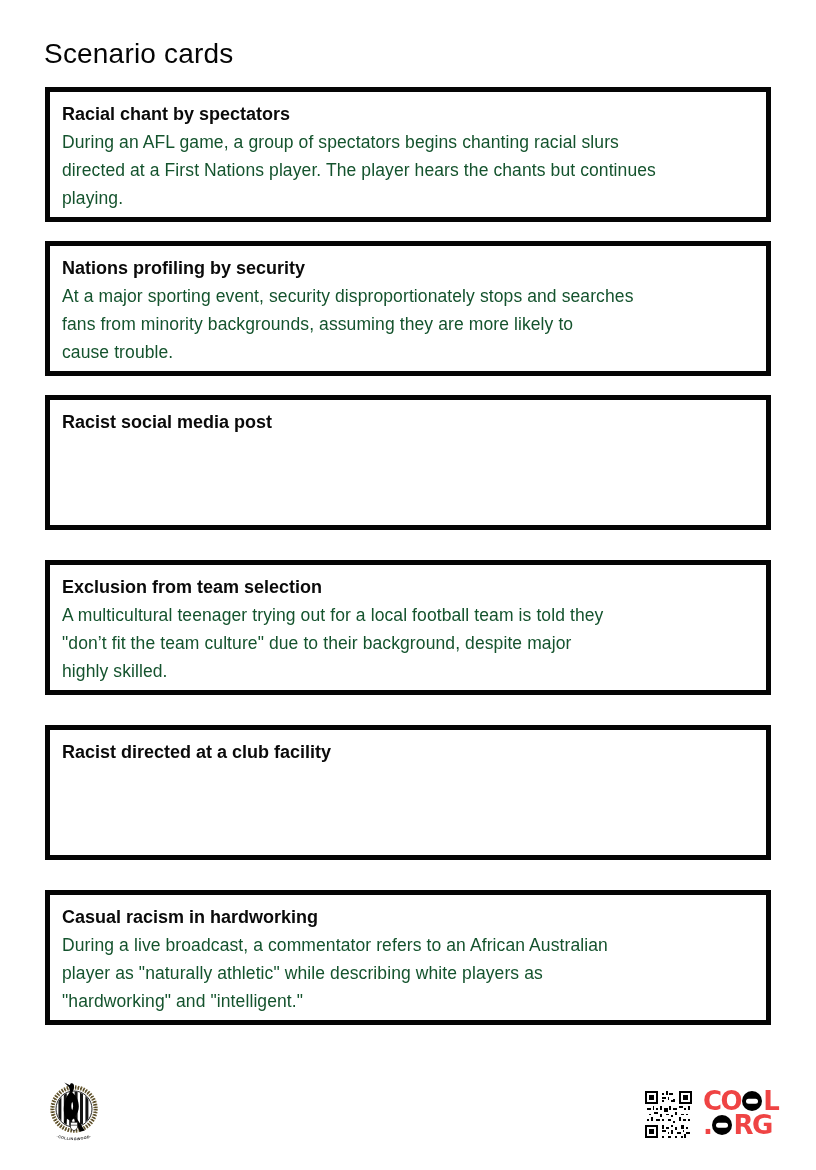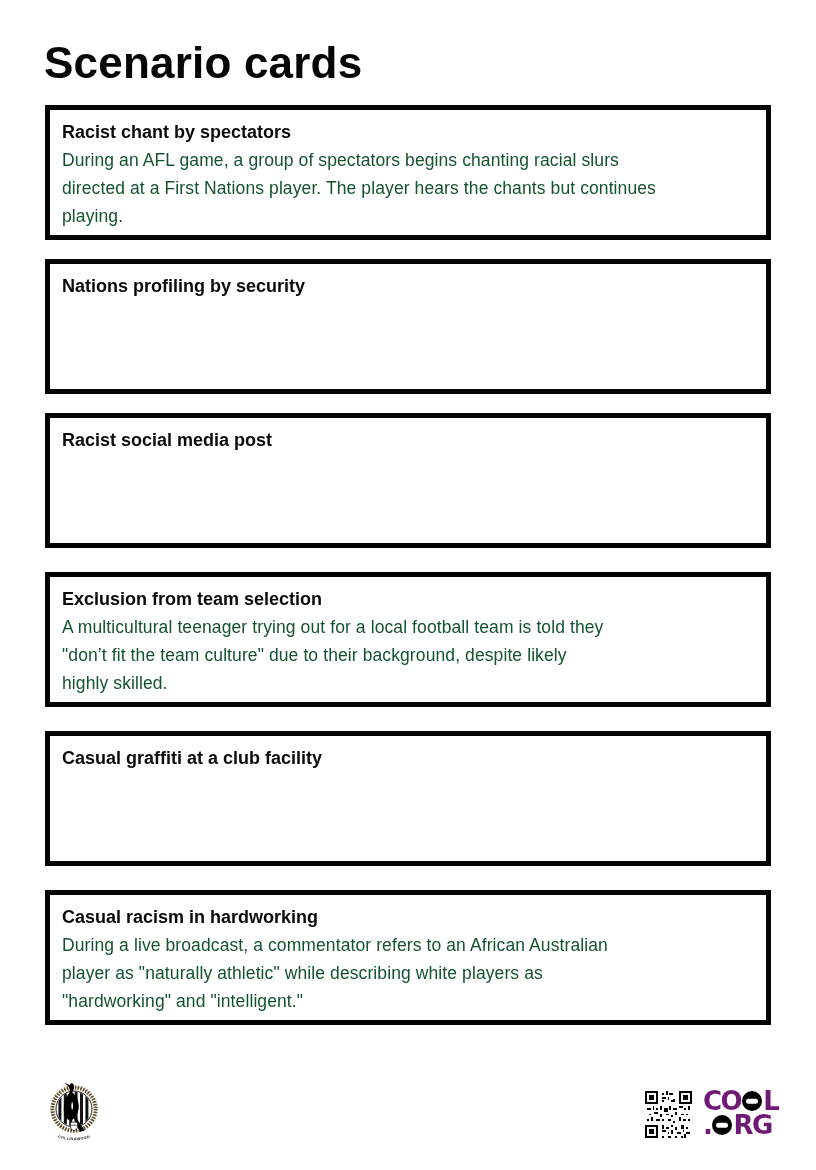--- a/index.html
+++ b/index.html
@@ -9,22 +9,22 @@
   .page {
     position: relative;
     width: 816px;
     height: 1170px;
     background: #ffffff;
     overflow: hidden;
   }
 
   .page-title {
     margin: 38px 0 0 44px;
-    font-size: 44px;
-    font-weight: bold;
+    font-size: 28px;
+    font-weight: normal;
     letter-spacing: 0.2px;
     color: #050505;
   }
 
   .intro {
     margin: 15px 0 0 46px;
     font-size: 16.5px;
     line-height: 26px;
     white-space: pre-line;
     color: #111;
@@ -34,21 +34,21 @@
     margin: 17px 0 0 45px;
     width: 726px;
   }
 
   .card {
     width: 726px;
     height: 135px;
     border: 5px solid #050505;
     background: #ffffff;
     padding: 8px 14px 0 12px;
-    margin-bottom: 24px;
+    margin-bottom: 30px;
     overflow: hidden;
   }
   .card + .card { margin-top: 0; }
   .card:nth-of-type(1), .card:nth-of-type(2) { margin-bottom: 19px; }
 
   .card-title {
     font-size: 18px;
     font-weight: bold;
     line-height: 28px;
     color: #0a0a0a;
@@ -81,21 +81,21 @@
 
   .coolorg {
     position: absolute;
     left: 703px;
     top: 1089px;
     font-family: "DejaVu Sans", sans-serif;
     font-weight: bold;
     font-size: 26px;
     line-height: 23px;
     letter-spacing: -1.5px;
-    color: #701a75;
+    color: #ef4444;
   }
   .co-line {
     display: flex;
     align-items: center;
     height: 24px;
   }
   .co-line .seg { display: inline-block; transform: scaleY(1.04); }
   .obar {
     display: inline-block;
     width: 20px;
@@ -120,43 +120,46 @@
 <body>
 
 <div class="page">
 
   <h1 class="page-title">Scenario cards</h1>
 
 
   <section class="cards">
 
     <div class="card">
-      <h2 class="card-title">Racist chant by spectators</h2>
+      <h2 class="card-title">Racial chant by spectators</h2>
       <p class="card-body">During an AFL game, a group of spectators begins chanting racial slurs
 directed at a First Nations player. The player hears the chants but continues
 playing.</p>
     </div>
 
     <div class="card">
       <h2 class="card-title">Nations profiling by security</h2>
+      <p class="card-body">At a major sporting event, security disproportionately stops and searches
+fans from minority backgrounds, assuming they are more likely to
+cause trouble.</p>
     </div>
 
     <div class="card">
       <h2 class="card-title">Racist social media post</h2>
     </div>
 
     <div class="card">
       <h2 class="card-title">Exclusion from team selection</h2>
       <p class="card-body">A multicultural teenager trying out for a local football team is told they
-"don’t fit the team culture" due to their background, despite likely
+"don’t fit the team culture" due to their background, despite major
 highly skilled.</p>
     </div>
 
     <div class="card">
-      <h2 class="card-title">Casual graffiti at a club facility</h2>
+      <h2 class="card-title">Racist directed at a club facility</h2>
     </div>
 
     <div class="card">
       <h2 class="card-title">Casual racism in hardworking</h2>
       <p class="card-body">During a live broadcast, a commentator refers to an African Australian
 player as "naturally athletic" while describing white players as
 "hardworking" and "intelligent."</p>
     </div>
 
   </section>

